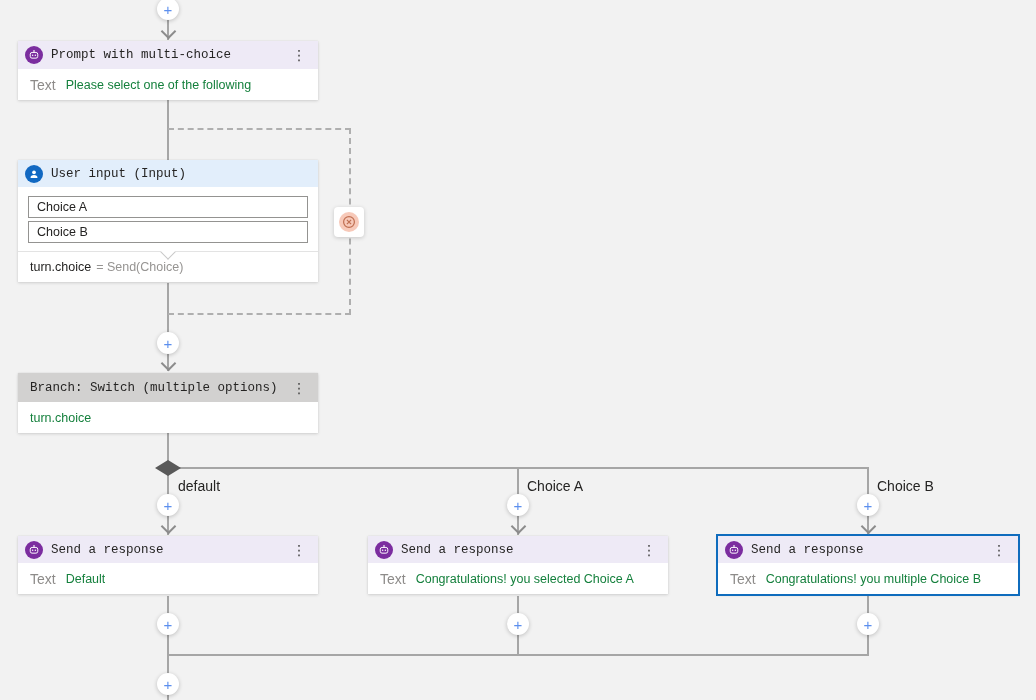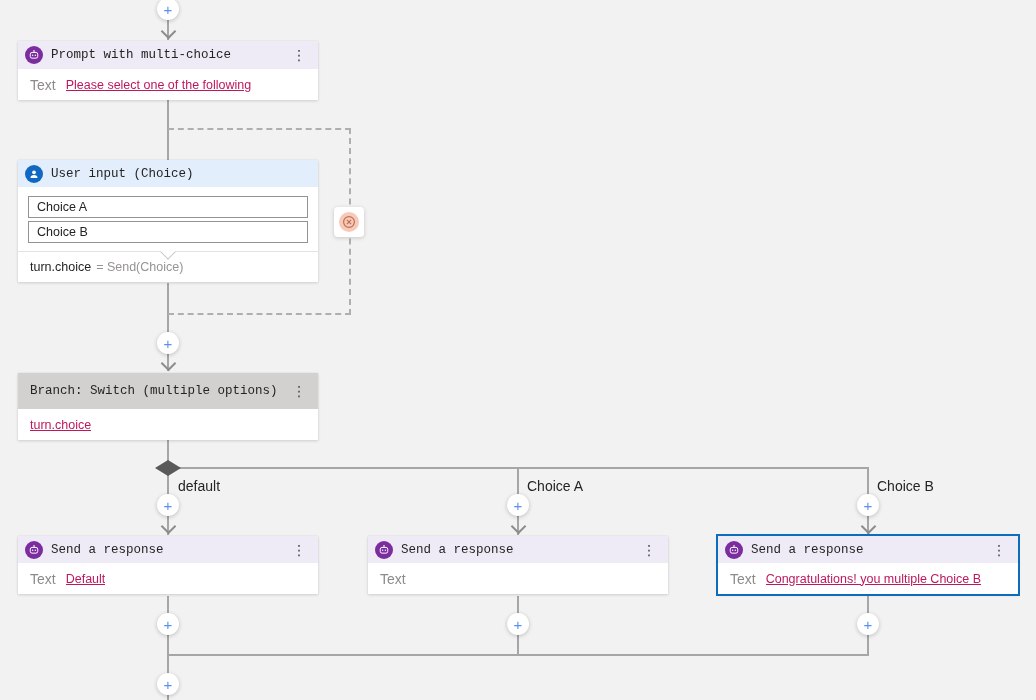--- a/index.html
+++ b/index.html
@@ -39,21 +39,21 @@
   .hdr-gray{background:#d2d1d0;padding-left:12px;}
   .icon-circle{width:18px;height:18px;border-radius:50%;display:flex;align-items:center;
     justify-content:center;flex:0 0 18px;margin-right:8px;}
   .ic-purple{background:#7b2d9f;}
   .ic-blue{background:#1168c2;}
   .node-title{flex:1;font-size:12.5px;color:#252423;white-space:nowrap;overflow:hidden;font-family:Liberation Mono, monospace;}
   .kebab{border:none;background:transparent;color:#424242;font-size:14px;line-height:1;
     padding:2px 6px;cursor:pointer;font-family:inherit;}
   .node-body{display:flex;align-items:center;height:31px;padding:0 12px;box-sizing:border-box;}
   .field-label{color:#8d8b89;font-size:14px;margin-right:10px;}
-  .field-value{color:#be185d;font-size:12.5px;white-space:nowrap;overflow:hidden;text-decoration:underline;}
+  .field-value{color:#15803d;font-size:12.5px;white-space:nowrap;overflow:hidden;}
 
   .options{padding:9px 10px 8px 10px;}
   .option-box{height:22px;line-height:21px;border:1px solid #949391;background:#fff;
     box-sizing:border-box;padding-left:8px;font-size:12.5px;color:#252423;margin-bottom:3px;}
   .option-box:last-child{margin-bottom:0;}
   .divider{position:relative;border-top:1px solid #e3e3e3;height:0;}
   .notch{position:absolute;left:50%;top:0;width:10px;height:10px;background:#fff;
     transform:translate(-50%,-50%) rotate(45deg);border-right:1px solid #c8c8c8;border-bottom:1px solid #c8c8c8;}
   .expr-row{display:flex;align-items:center;height:30px;padding:0 12px;font-size:12.5px;white-space:nowrap;}
   .expr-lhs{color:#252423;margin-right:5px;}
@@ -129,37 +129,37 @@
   </div>
 
   <div class="node" style="left:18px;top:160px">
     <div class="node-header hdr-blue" style="height:27px">
       <span class="icon-circle ic-blue">
         <svg width="12" height="12" viewBox="0 0 16 16">
           <circle cx="8" cy="5.7" r="2.5" fill="#fff"></circle>
           <path d="M3.4 13.2 a4.6 3.8 0 0 1 9.2 0 z" fill="#fff"></path>
         </svg>
       </span>
-      <span class="node-title">User input (Choice)</span>
+      <span class="node-title">User input (Input)</span>
     </div>
     <div class="options">
       <div class="option-box">Choice A</div>
       <div class="option-box">Choice B</div>
     </div>
     <div class="divider">
       <span class="notch"></span>
     </div>
     <div class="expr-row">
       <span class="expr-lhs">turn.choice</span>
       <span class="expr-rhs">= Send(Choice)</span>
     </div>
   </div>
 
   <div class="node" style="left:18px;top:373px">
-    <div class="node-header hdr-gray" style="height:36px">
+    <div class="node-header hdr-gray" style="height:29px">
       <span class="node-title">Branch: Switch (multiple options)</span>
       <button class="kebab">⋮</button>
     </div>
     <div class="node-body">
       <span class="field-value">turn.choice</span>
     </div>
   </div>
 
   <div class="branch-label" style="left:178px;top:478px">default</div>
   <div class="branch-label" style="left:527px;top:478px">Choice A</div>
@@ -194,20 +194,21 @@
             <circle cx="9.8" cy="8.4" r="0.95" fill="#fff"></circle>
           <path d="M8 2.6 L8 4.6" stroke="#fff" stroke-width="1.2"></path>
             <circle cx="8" cy="2.3" r="0.9" fill="#fff"></circle>
         </svg>
       </span>
       <span class="node-title">Send a response</span>
       <button class="kebab">⋮</button>
     </div>
     <div class="node-body">
       <span class="field-label">Text</span>
+      <span class="field-value">Congratulations! you selected Choice A</span>
     </div>
   </div>
 
   <div class="node selected" style="left:718px;top:536px">
     <div class="node-header hdr-lavender" style="height:27px">
       <span class="icon-circle ic-purple">
         <svg width="12" height="12" viewBox="0 0 16 16">
           <rect x="3" y="4.6" width="10" height="7.6" rx="2.4" fill="none" stroke="#fff" stroke-width="1.3"></rect>
           <circle cx="6.2" cy="8.4" r="0.95" fill="#fff"></circle>
             <circle cx="9.8" cy="8.4" r="0.95" fill="#fff"></circle>

